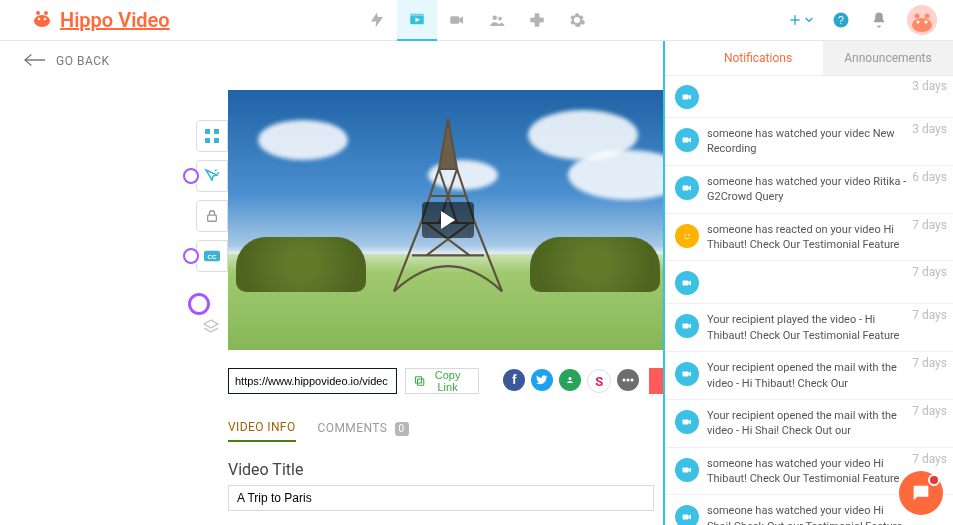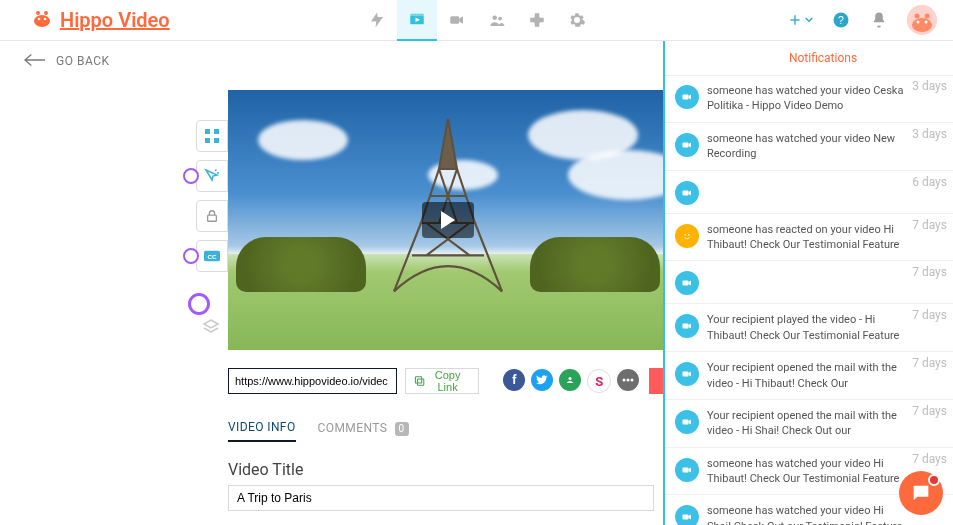--- a/index.html
+++ b/index.html
@@ -192,21 +192,21 @@
   
   .info-tabs {
     margin-top: 26px;
     display: flex; align-items: center; gap: 22px;
     font-size: 12px; letter-spacing: .4px;
   }
   .info-tab {
     padding-bottom: 6px;
     color: #9a9a9a;
   }
-  .info-tab.active { color: #0c4a6e; border-bottom: 2px solid #0f172a; }
+  .info-tab.active { color: #a16207; border-bottom: 2px solid #4d7c0f; }
   .info-tab .badge {
     display: inline-block; min-width: 14px; height: 14px;
     background: #b7b7b7; color: #fff; font-size: 10px;
     border-radius: 3px; text-align: center; line-height: 14px;
     margin-left: 4px;
   }
 
   .field-label { font-size: 16px; color: #444; margin-top: 18px; }
   .title-input {
     display: block;
@@ -497,49 +497,50 @@
     </div>
 
     <div class="field-label">Video Title</div>
     <input class="title-input" value="A Trip to Paris" style="">
   </div>
 </div>
 
 <div class="notif-panel">
   <div class="notif-tabs">
     <div class="notif-tab active">Notifications</div>
+    <div class="notif-tab">Announcements</div>
   </div>
   <div class="notif-list" id="notif-list">
       <div class="notif-item">
         <div class="notif-icon ni-blue">
           <svg width="12" height="12" viewBox="0 0 24 24" fill="#fff">
             <rect x="3" y="7" width="12" height="10" rx="2"></rect>
             <path d="M15 10 L20 7 V17 L15 14 Z"></path>
           </svg>
         </div>
-        <div class="notif-text">someone has watched your video Ceska Politika - Hippo Video Demo</div>
         <div class="notif-time">3 days</div>
       </div>
       <div class="notif-item">
         <div class="notif-icon ni-blue">
           <svg width="12" height="12" viewBox="0 0 24 24" fill="#fff">
             <rect x="3" y="7" width="12" height="10" rx="2"></rect>
             <path d="M15 10 L20 7 V17 L15 14 Z"></path>
           </svg>
         </div>
-        <div class="notif-text">someone has watched your video New Recording</div>
+        <div class="notif-text">someone has watched your videc New Recording</div>
         <div class="notif-time">3 days</div>
       </div>
       <div class="notif-item">
         <div class="notif-icon ni-blue">
           <svg width="12" height="12" viewBox="0 0 24 24" fill="#fff">
             <rect x="3" y="7" width="12" height="10" rx="2"></rect>
             <path d="M15 10 L20 7 V17 L15 14 Z"></path>
           </svg>
         </div>
+        <div class="notif-text">someone has watched your video Ritika - G2Crowd Query</div>
         <div class="notif-time">6 days</div>
       </div>
       <div class="notif-item">
         <div class="notif-icon ni-yellow">
           <svg width="14" height="14" viewBox="0 0 24 24" fill="#fff">
             <circle cx="12" cy="12" r="10" fill="#ffb300"></circle>
             <circle cx="9" cy="10" r="1.4" fill="#fff"></circle>
             <circle cx="15" cy="10" r="1.4" fill="#fff"></circle>
             <path d="M8 15 q4 4 8 0" stroke="#fff" stroke-width="1.5" fill="none"></path>
           </svg>

